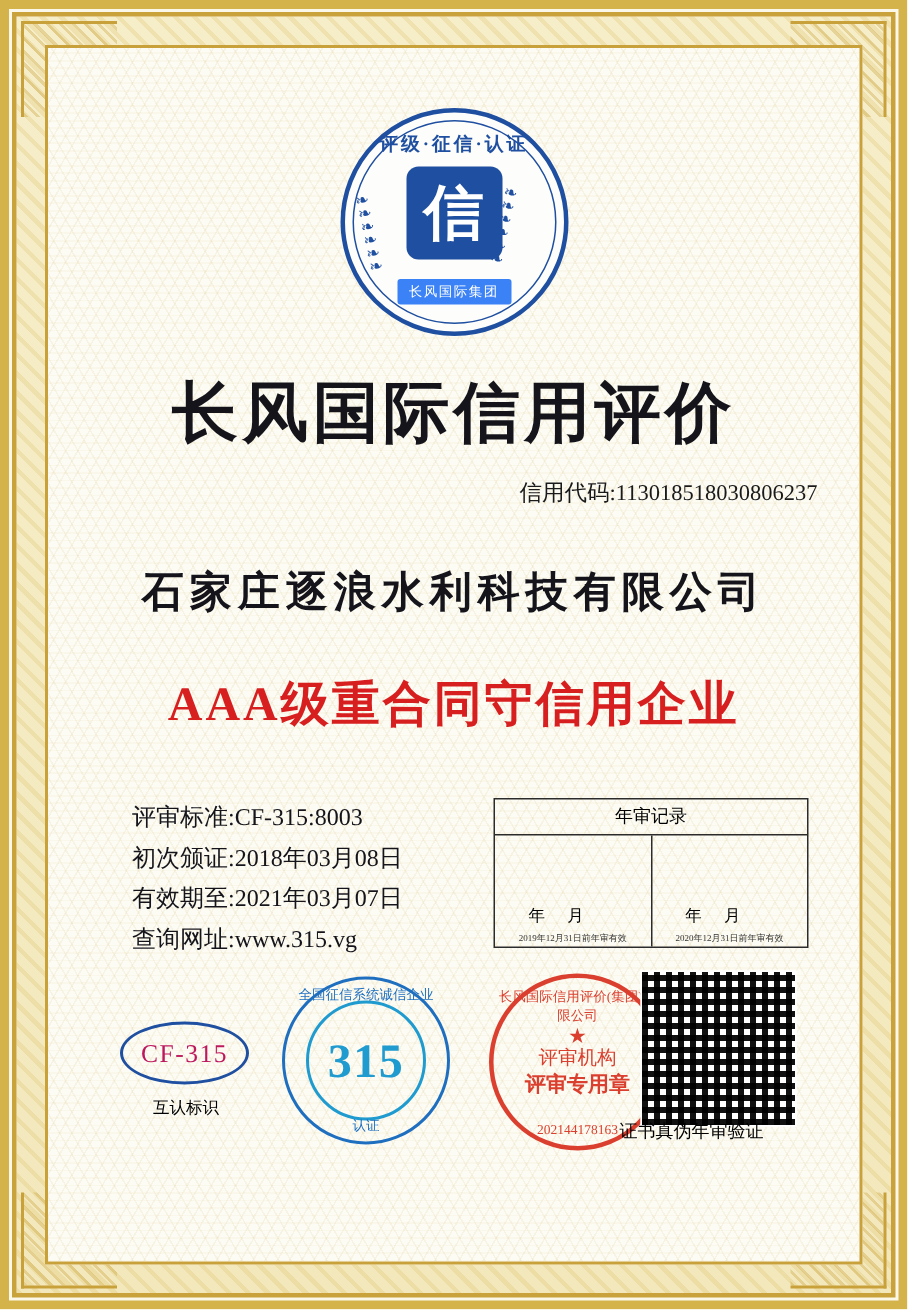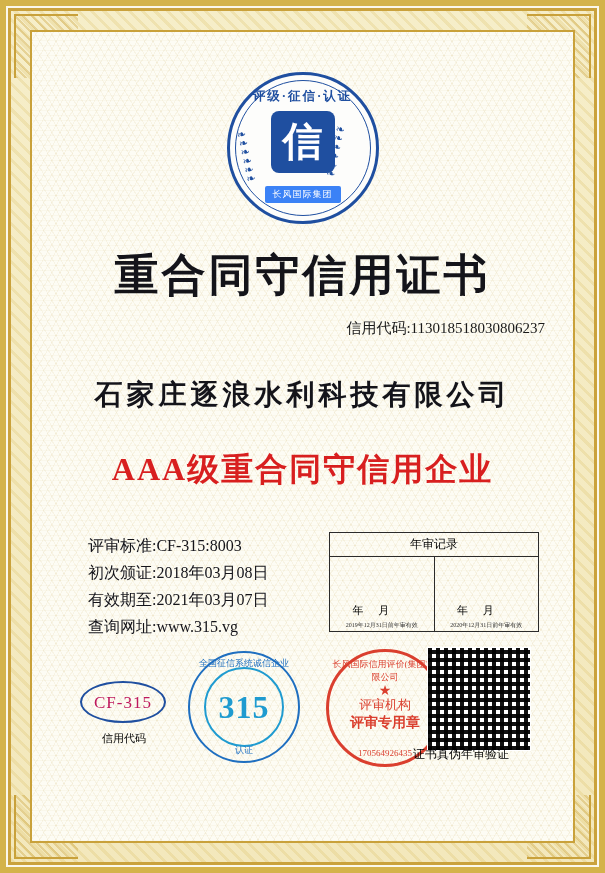--- a/index.html
+++ b/index.html
@@ -422,21 +422,21 @@
             <span>❧</span>
             <span>❧</span>
             <span>❧</span>
             <span>❧</span>
         </div>
         <div class="emblem-center">信</div>
         <div class="emblem-bottom-band">长风国际集团</div>
       </div>
     </div>
 
-    <div class="main-title">重合同守信用证书</div>
+    <div class="main-title">长风国际信用评价</div>
 
     <div class="credit-code">信用代码:113018518030806237</div>
 
     <div class="company-name">石家庄逐浪水利科技有限公司</div>
 
     <div class="grade-line">AAA级重合同守信用企业</div>
 
     <div class="mid-section">
       <div class="details">
         <div>评审标准:CF-315:8003</div>
@@ -455,35 +455,35 @@
           <div class="annual-cell">
             <div class="ym">年  月</div>
             <div class="note">2020年12月31日前年审有效</div>
           </div>
         </div>
       </div>
     </div>
 
     <div class="bottom-row">
       <div class="cf-badge">CF-315</div>
-      <div class="cf-caption">信用代码</div>
+      <div class="cf-caption">互认标识</div>
 
       <div class="seal-round">
         <div class="ring2"></div>
         <div class="arc-text arc-top">全国征信系统诚信企业</div>
         <div class="big315">315</div>
         <div class="arc-text arc-bottom">认证</div>
       </div>
 
       <div class="seal-red">
         <div class="arc-top">长风国际信用评价(集团)有限公司</div>
         <div class="star">★</div>
         <div class="r-line1">评审机构</div>
         <div class="r-line2">评审专用章</div>
-        <div class="arc-bottom">170564926435</div>
+        <div class="arc-bottom">202144178163</div>
       </div>
 
       <div class="qr"></div>
       <div class="qr-caption">证书真伪年审验证</div>
     </div>
 
   </div>
 </div>
 
 </body></html>

